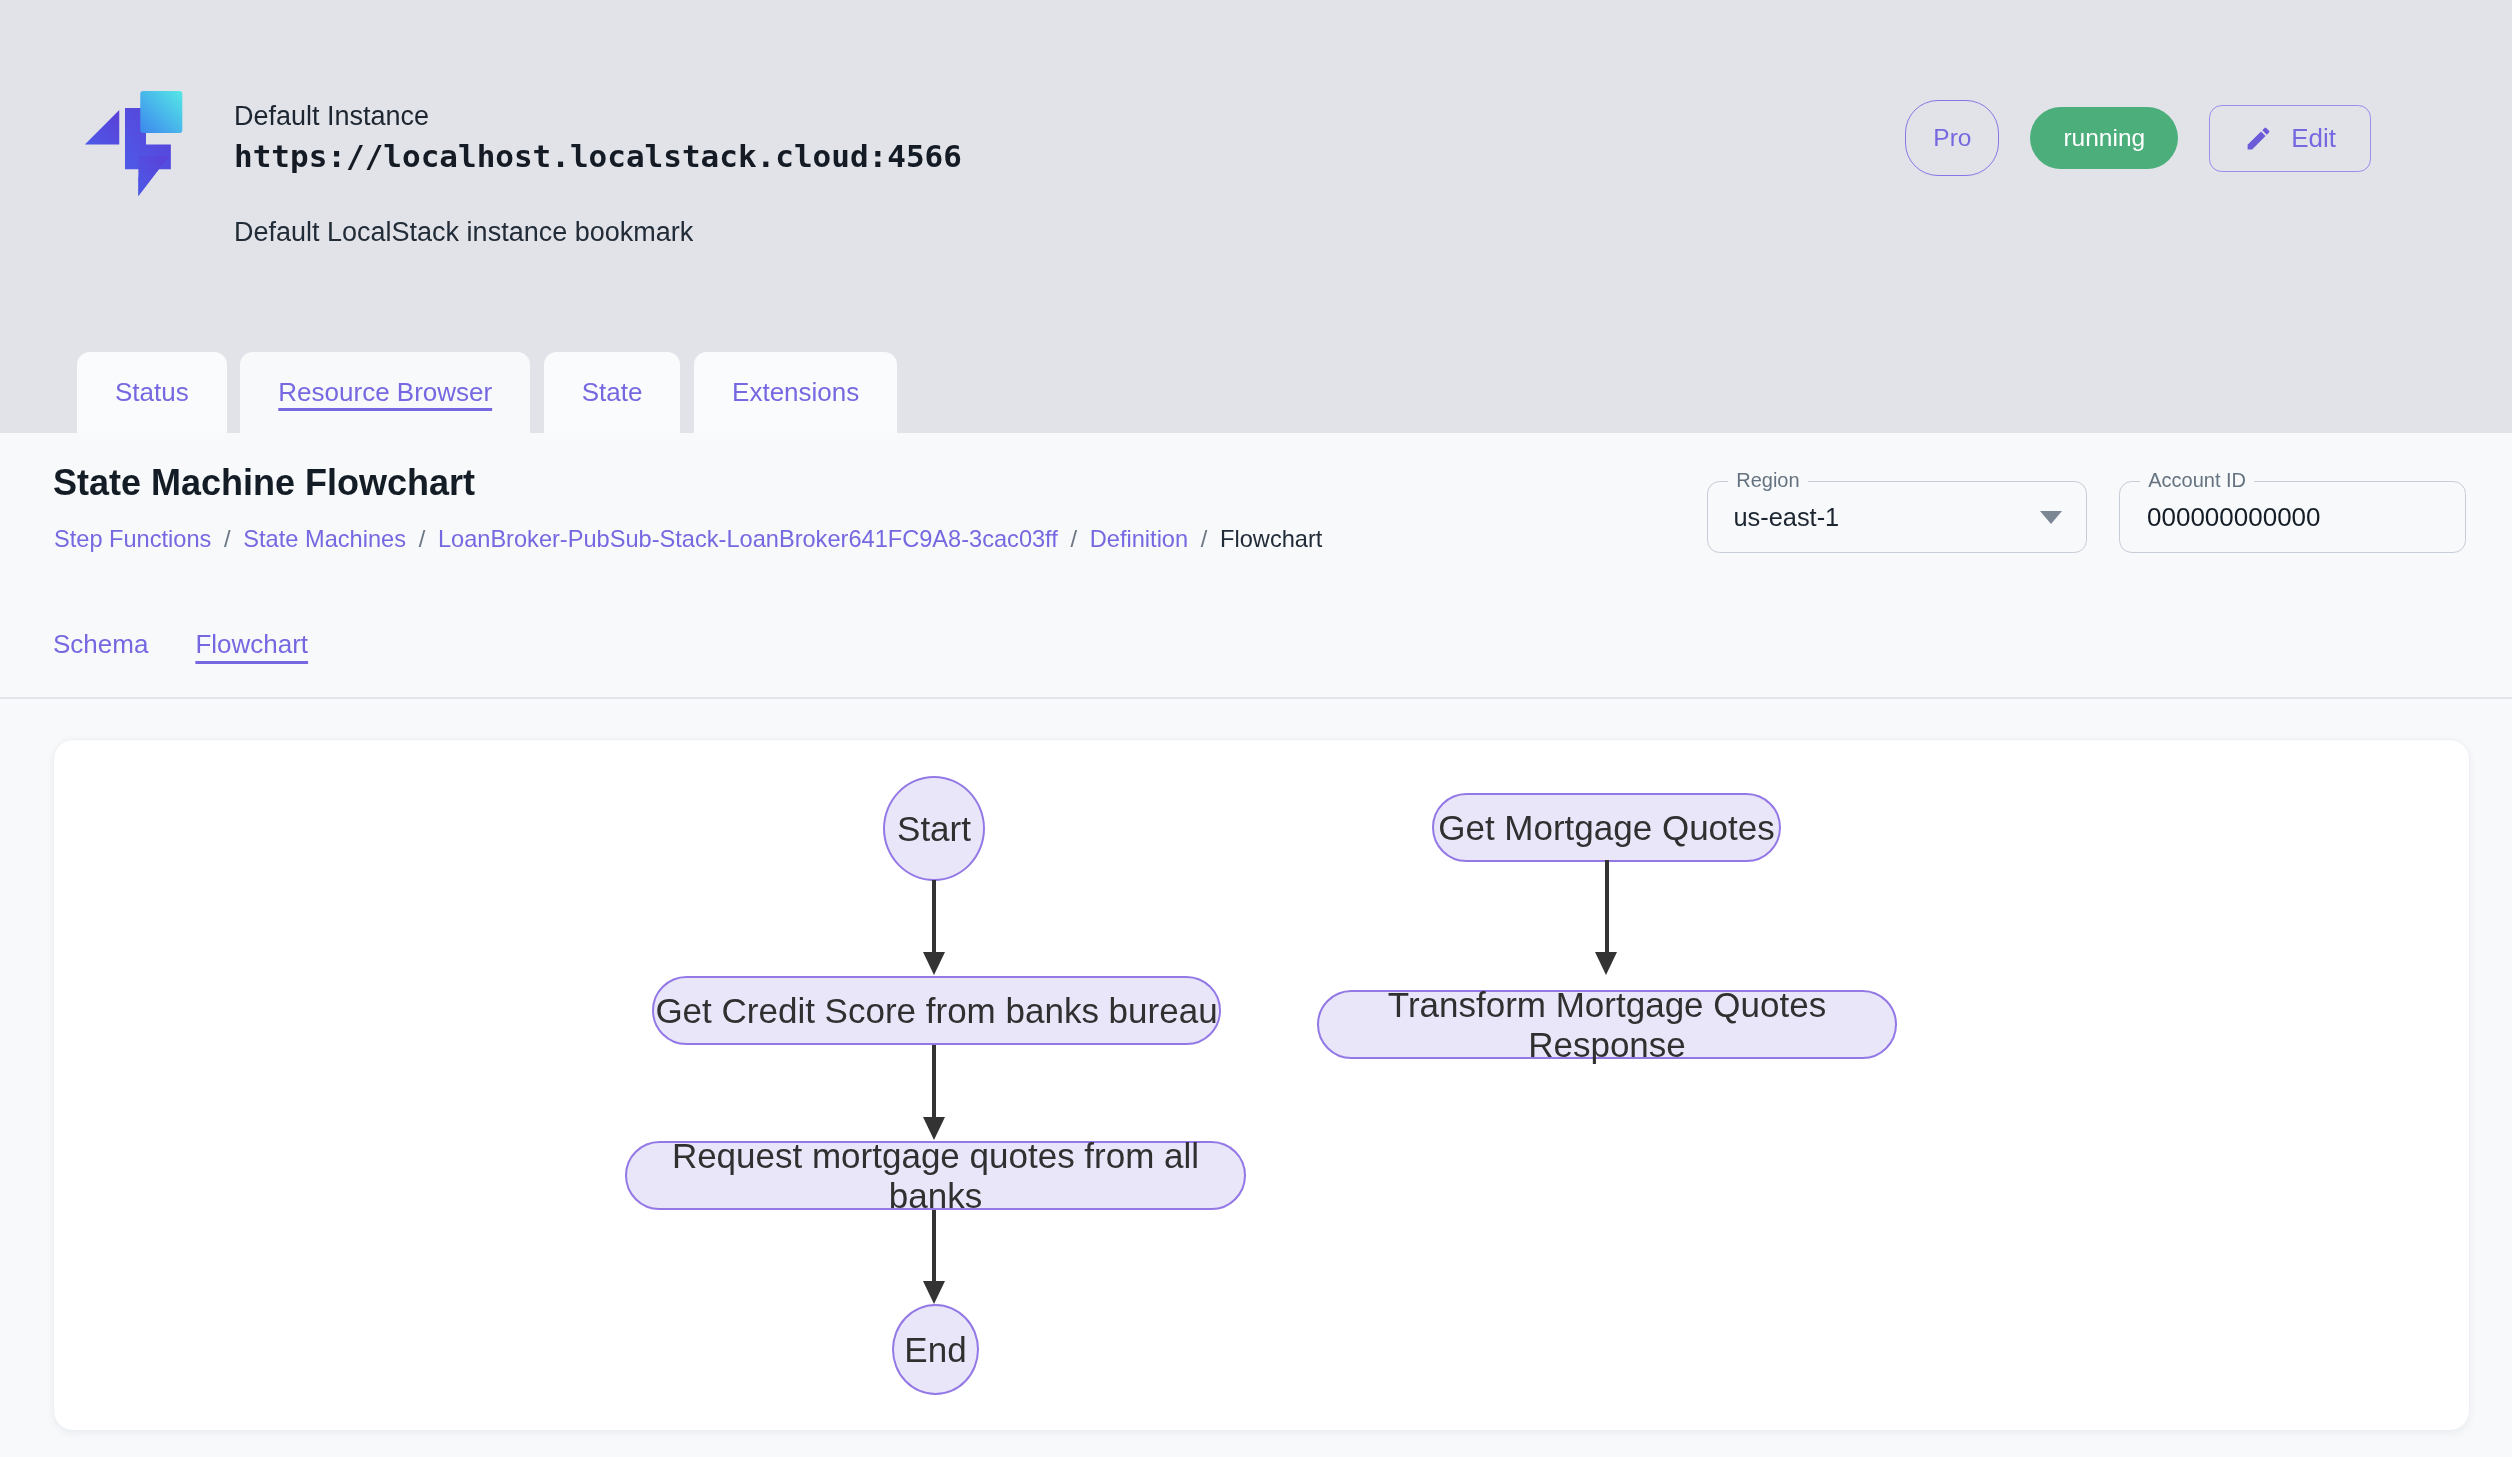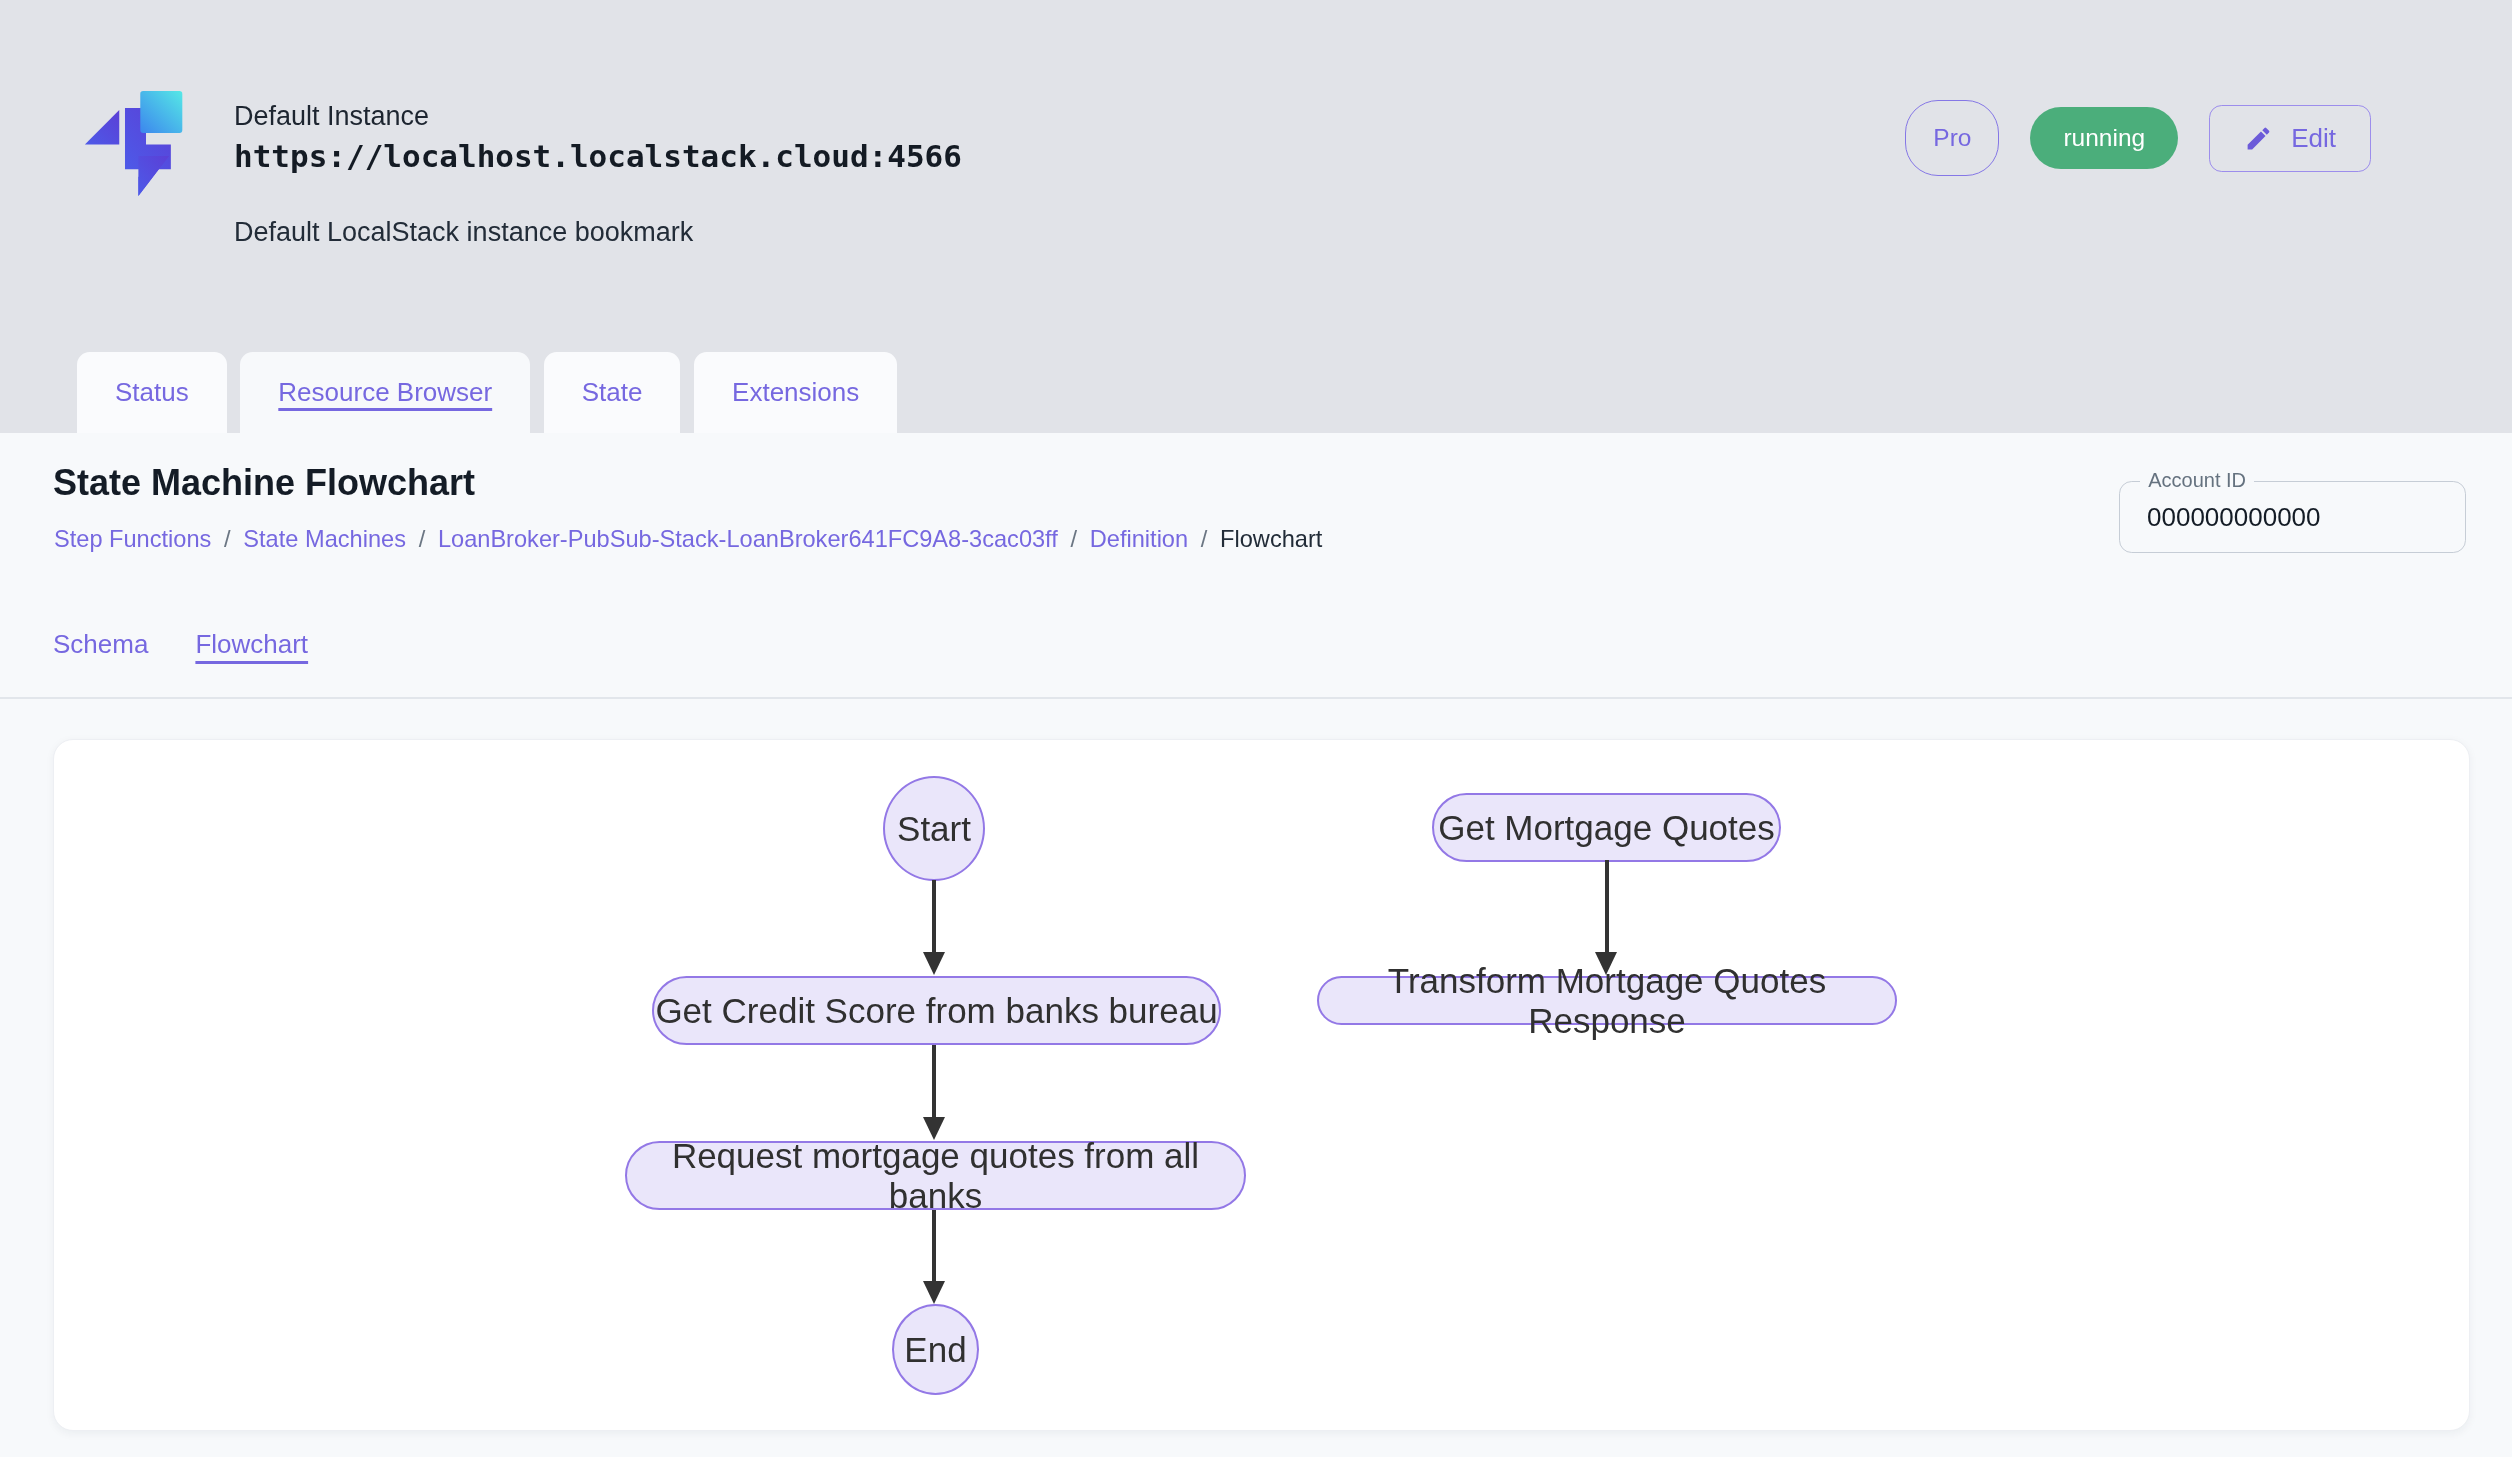--- a/index.html
+++ b/index.html
@@ -98,21 +98,21 @@
     display: flex; align-items: center; justify-content: center;
     font-size: 35px; text-align: center;
   }
   .node.stadium { border-radius: 36px; }
   .node.ellipse { border-radius: 50%; }
   .n-start     { left: 829px;  top: 36px;  width: 102px; height: 105px; }
   .n-credit    { left: 598px;  top: 236px; width: 569px; height: 69px; }
   .n-request   { left: 571px;  top: 401px; width: 621px; height: 69px; }
   .n-end       { left: 838px;  top: 564px; width: 87px;  height: 91px; }
   .n-quotes    { left: 1378px; top: 53px;  width: 349px; height: 69px; }
-  .n-transform { left: 1263px; top: 236px; width: 580px; height: 49px; }
+  .n-transform { left: 1263px; top: 250px; width: 580px; height: 69px; }
 
   .edge-line { position: absolute; width: 3.6px; background: #333333; }
   .edge-head {
     position: absolute; width: 0; height: 0;
     border-left: 11px solid transparent; border-right: 11px solid transparent;
     border-top: 23.6px solid #333333;
   }
   .e1-line { left: 878px;  top: 140px; height: 74px; }
   .e1-head { left: 869px;  top: 212px; }
   .e2-line { left: 878px;  top: 305px; height: 74px; }
@@ -190,20 +190,25 @@
       <span class="crumb-sep">/</span>
       <span class="crumb">State Machines</span>
       <span class="crumb-sep">/</span>
       <span class="crumb">LoanBroker-PubSub-Stack-LoanBroker641FC9A8-3cac03ff</span>
       <span class="crumb-sep">/</span>
       <span class="crumb">Definition</span>
       <span class="crumb-sep">/</span>
       <span class="crumb-current">Flowchart</span>
     </div>
 
+    <div class="field field-region">
+      <span class="field-label">Region</span>
+      <span class="field-value">us-east-1</span>
+      <span class="caret-down"></span>
+    </div>
 
     <div class="field field-account">
       <span class="field-label">Account ID</span>
       <input type="text" value="000000000000" style="">
     </div>
 
     <div class="subtabs">
       <div class="subtab">Schema</div>
       <div class="subtab active">Flowchart</div>
     </div>

